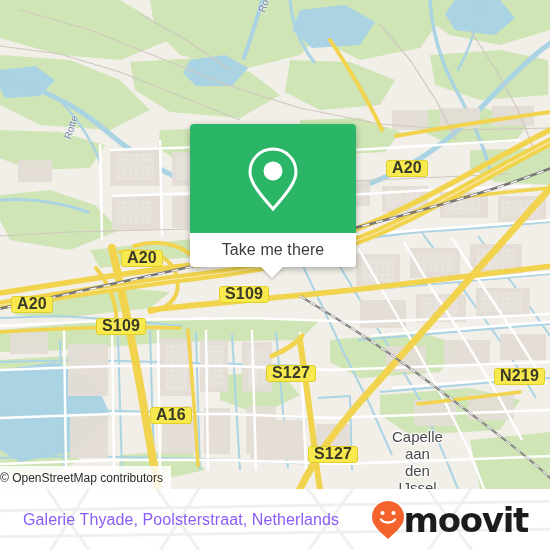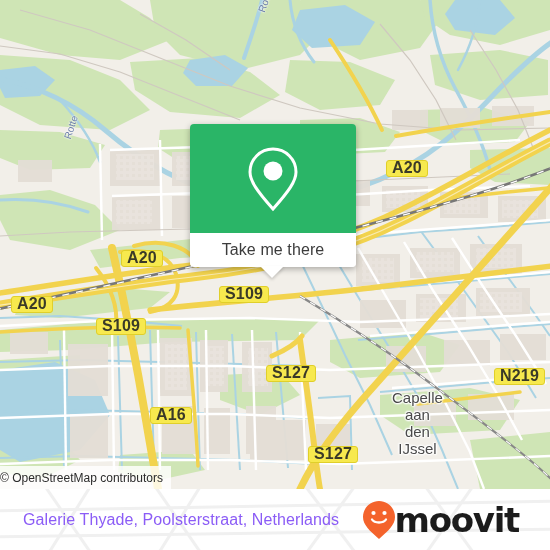--- a/index.html
+++ b/index.html
@@ -53,20 +53,21 @@
     color: #4a4a4a;
     font-size: 15px;
     line-height: 17px;
     text-align: center;
     white-space: pre;
     font-family: "Liberation Sans", sans-serif;
     text-shadow:
       1px 0 1.6px #fff, -1px 0 1.6px #fff,
       0 1px 1.6px #fff, 0 -1px 1.6px #fff,
       1px 1px 1.6px #fff, -1px -1px 1.6px #fff;
+    margin-top: 39px;
   }
   .water-label {
     position: absolute;
     color: #6a7ea8;
     font-size: 10px;
     font-family: "Liberation Sans", sans-serif;
     white-space: nowrap;
     text-shadow: 0 0 2px #fff, 0 0 2px #fff;
   }
 
@@ -158,21 +159,21 @@
     top: 50%;
     transform: translateY(-50%);
     font-size: 16px;
     color: #8b5cf6;
     font-family: "Liberation Sans", sans-serif;
     white-space: nowrap;
     letter-spacing: 0.1px;
   }
   #brand {
     position: absolute;
-    right: 31px;
+    right: 22px;
     top: 50%;
     transform: translateY(-50%);
     display: flex;
     align-items: center;
   }
   #brand-name {
     font-size: 34px;
     color: #1c1c1c;
     font-family: "DejaVu Sans", sans-serif;
     font-weight: bold;

